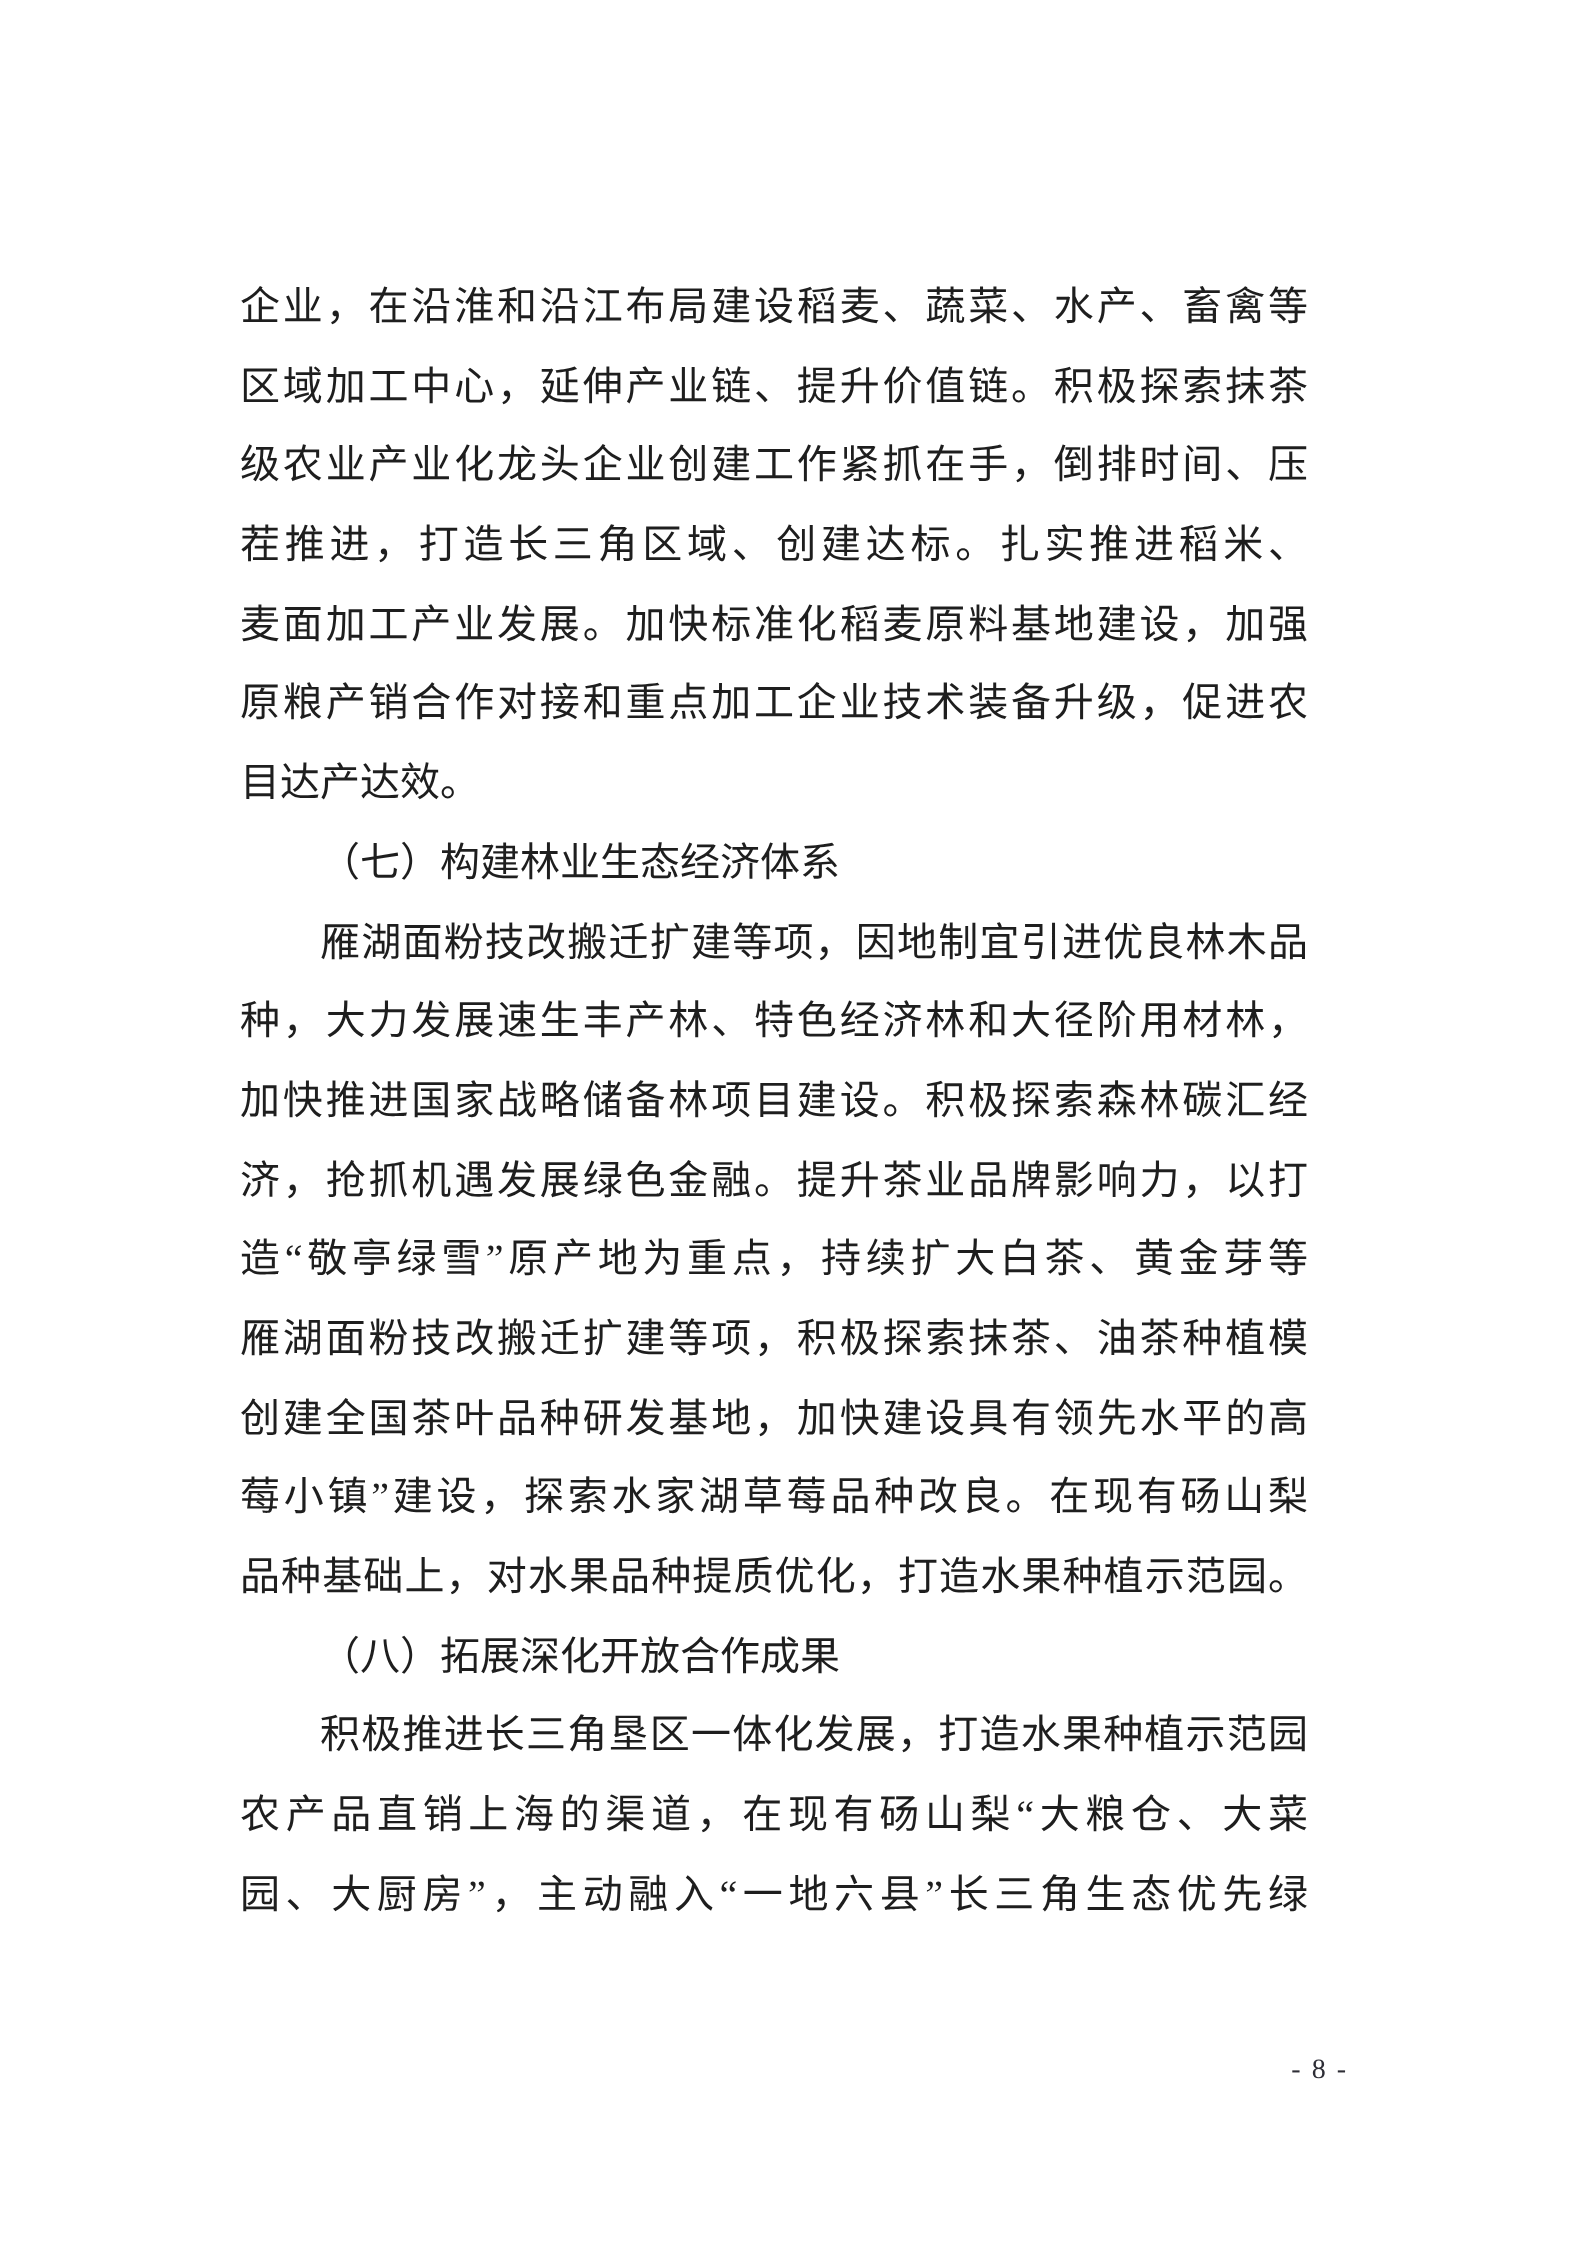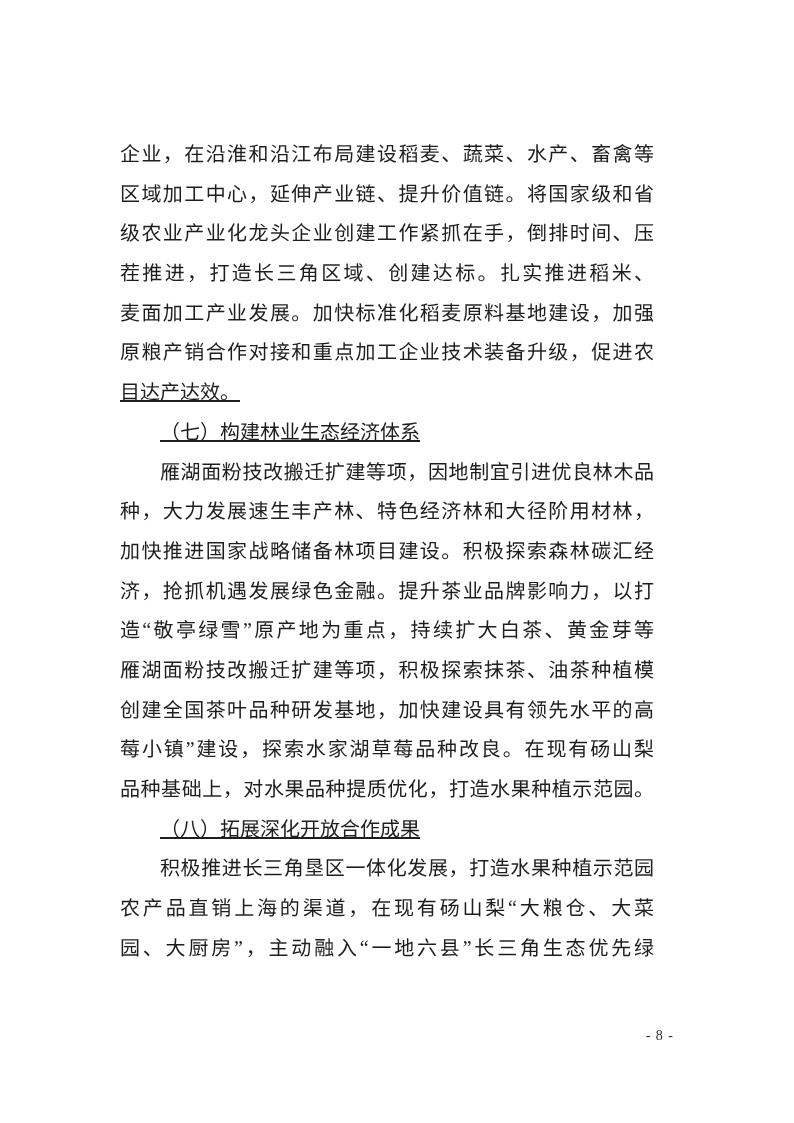--- a/index.html
+++ b/index.html
@@ -28,41 +28,40 @@
     font-size: 20px;
     color: #1e1e1e;
     overflow: hidden;
     text-align: justify;
   }
   .line.full {
     text-align-last: justify;
   }
   .line.end {
     text-align-last: left;
-    text-decoration: underline;
   }
   .line.indent {
     text-indent: 40px;
   }
   .page-num {
     position: absolute;
     top: 1028px;
     right: 120px;
     font-size: 14px;
     color: #2e2e36;
     letter-spacing: 1px;
   }
 </style>
 </head>
 <body>
 
 <main class="sheet">
   <section class="text-block">
     <div class="line full">企业，在沿淮和沿江布局建设稻麦、蔬菜、水产、畜禽等</div>
-    <div class="line full">区域加工中心，延伸产业链、提升价值链。将国家级和省</div>
+    <div class="line full">区域加工中心，延伸产业链、提升价值链。积极探索抹茶</div>
     <div class="line full">级农业产业化龙头企业创建工作紧抓在手，倒排时间、压</div>
     <div class="line full">茬推进，打造长三角区域、创建达标。扎实推进稻米、</div>
     <div class="line full">麦面加工产业发展。加快标准化稻麦原料基地建设，加强</div>
     <div class="line full">原粮产销合作对接和重点加工企业技术装备升级，促进农</div>
     <div class="line end">目达产达效。</div>
     <div class="line end indent">（七）构建林业生态经济体系</div>
     <div class="line full indent">雁湖面粉技改搬迁扩建等项，因地制宜引进优良林木品</div>
     <div class="line full">种，大力发展速生丰产林、特色经济林和大径阶用材林，</div>
     <div class="line full">加快推进国家战略储备林项目建设。积极探索森林碳汇经</div>
     <div class="line full">济，抢抓机遇发展绿色金融。提升茶业品牌影响力，以打</div>

